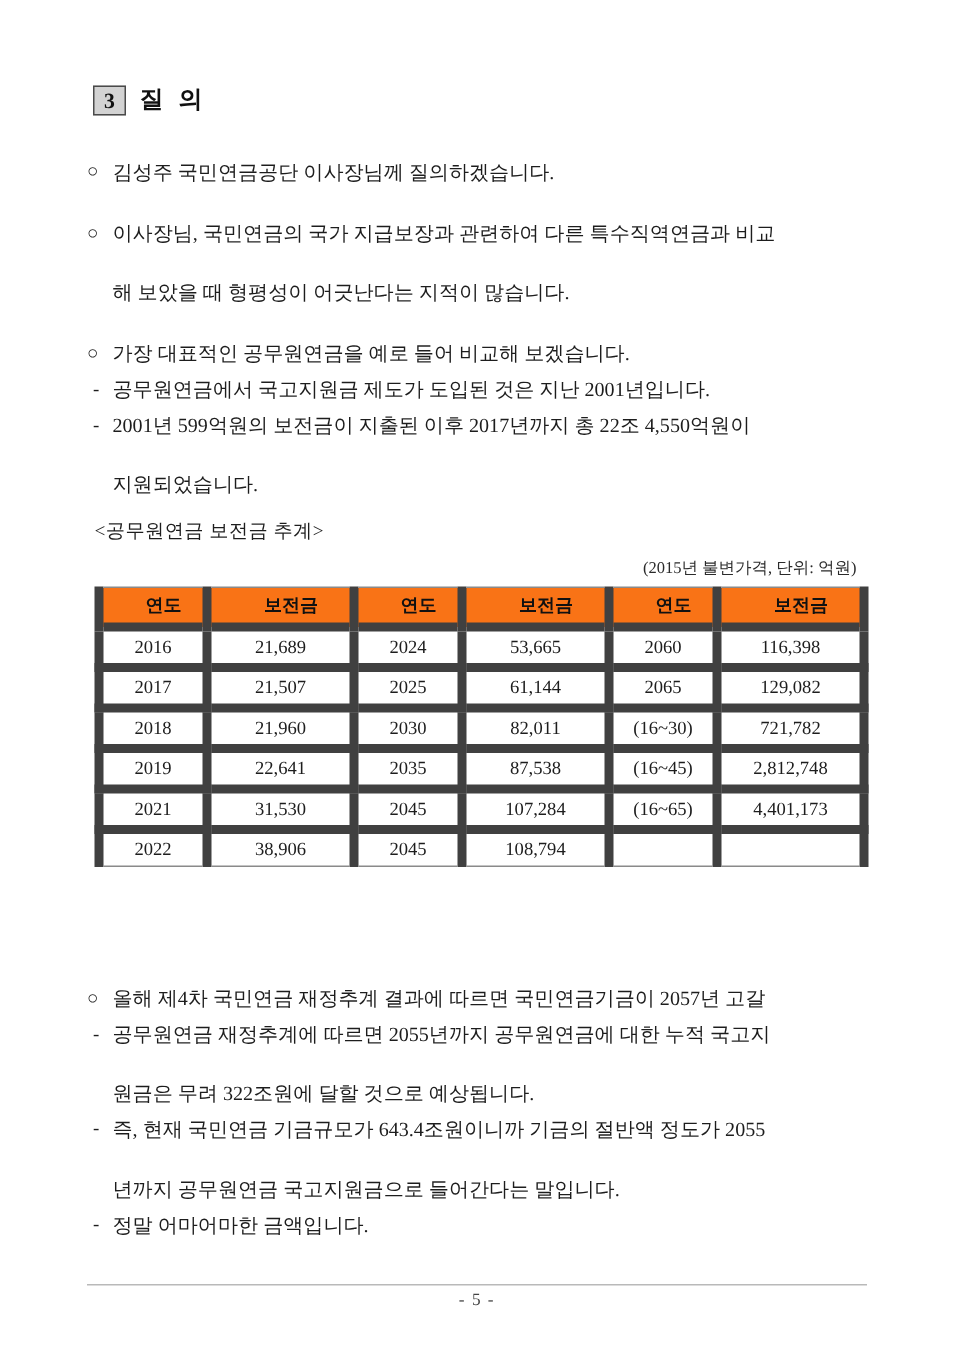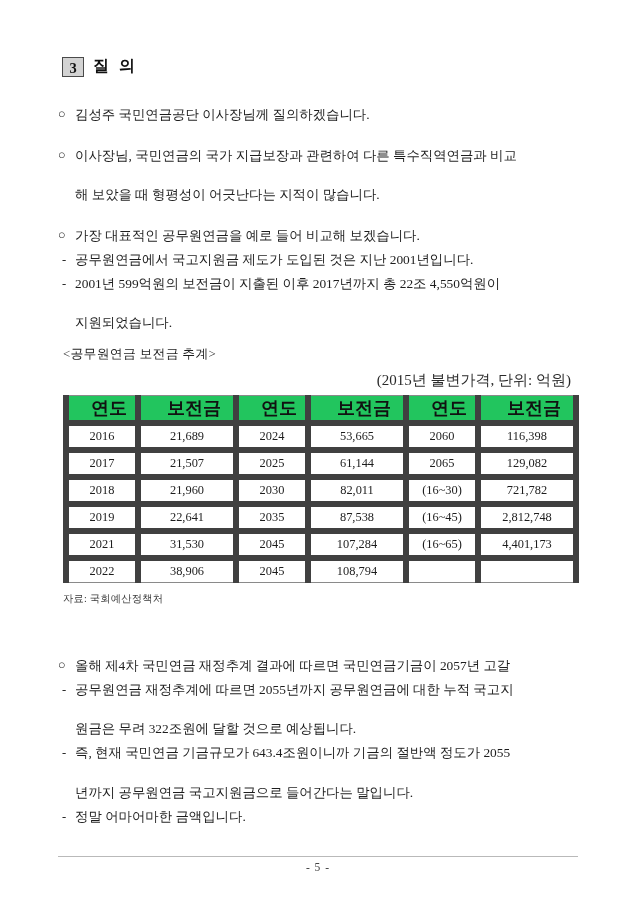--- a/index.html
+++ b/index.html
@@ -102,21 +102,21 @@
   }
   .table-title {
     text-align: left;
     font-size: 12.8px;
     color: #1d1d1d;
     letter-spacing: 0.3px;
     margin-bottom: 8px;
   }
   .table-unit {
     text-align: right;
-    font-size: 15px;
+    font-size: 11px;
     color: #2a2a2a;
     margin-bottom: 5px;
     padding-right: 2px;
   }
   table.data-table {
     border-collapse: collapse;
     width: 510px;
     table-layout: fixed;
   }
   table.data-table th,
@@ -124,23 +124,23 @@
     border: 6px solid #404040;
     height: 21px;
     text-align: center;
     vertical-align: middle;
     font-size: 12.4px;
     font-family: "Liberation Serif", serif;
     color: #1d1d1d;
     padding: 0 2px;
   }
   table.data-table thead th {
-    background: #22c55e;
+    background: #f97316;
     font-weight: bold;
-    font-size: 18px;
+    font-size: 12px;
     height: 23px;
     border-top: 1.4px solid #8a8a8a;
     border-bottom: 1.2px solid #8a8a8a;
     color: #111;
     padding-left: 16px;
   }
   table.data-table tbody tr:last-child td {
     border-bottom: 1.4px solid #8a8a8a;
   }
   table.data-table td.bold {
@@ -285,21 +285,20 @@
           <tr>
             <td>2022</td>
             <td>38,906</td>
             <td>2045</td>
             <td>108,794</td>
             <td></td>
             <td></td>
           </tr>
         </tbody>
     </table>
-    <div class="table-source">자료: 국회예산정책처</div>
   </div>
 
   <div class="body-block" id="bottom-block" style="top: 655px;">
       <div class="para">
         <span class="marker">○</span>
         <span class="ptext">올해 제4차 국민연금 재정추계 결과에 따르면 국민연금기금이 2057년 고갈</span>
       </div>
       <div class="para">
         <span class="marker dash">-</span>
         <span class="ptext">공무원연금 재정추계에 따르면 2055년까지 공무원연금에 대한 누적 국고지</span>

